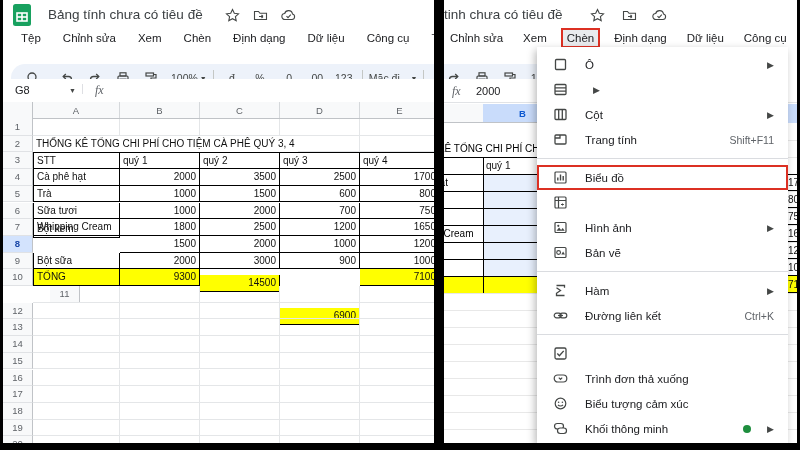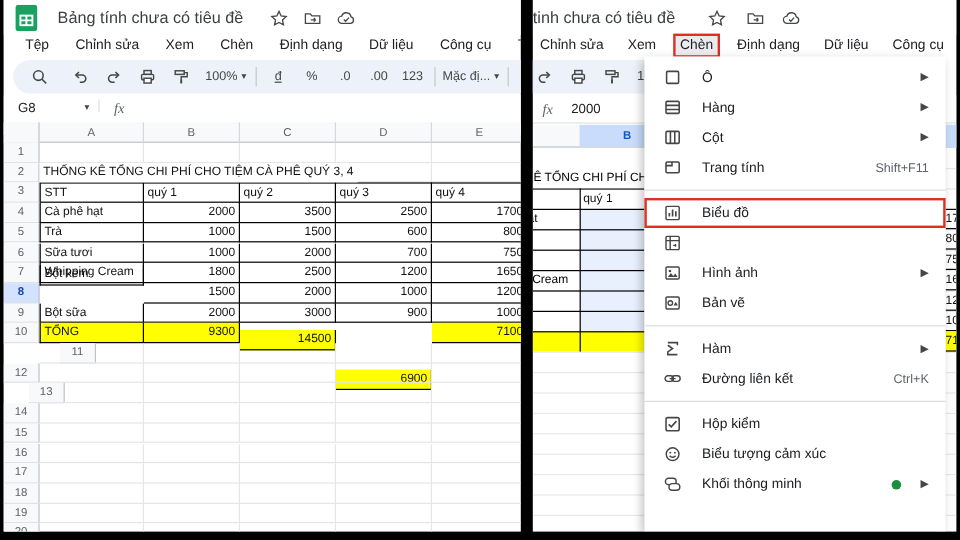--- a/index.html
+++ b/index.html
@@ -15,21 +15,21 @@
   .doc-title{position:absolute;top:7px;font-size:13.5px;color:#3c4043;white-space:nowrap;}
   .tb-ic{position:absolute;top:8px;width:15px;height:15px;color:#444746;}
   .tb-ic svg{width:15px;height:15px;display:block;}
 
   
   .menubar{position:absolute;top:29px;left:0;right:12px;height:18px;display:flex;align-items:center;white-space:nowrap;}
   .mb-item{font-size:11.5px;color:#202124;padding:2px 4px;border-radius:4px;}
   .mb-item.red-boxed{background:#e9ebee;outline:2px solid #dc3023;outline-offset:0px;border-radius:0;}
 
   
-  .toolbar{position:absolute;top:47px;left:0;right:0;height:32px;}
+  .toolbar{position:absolute;top:61px;left:0;right:0;height:32px;}
   .pill{position:absolute;top:3px;height:28px;background:#edf2fa;border-radius:14px;display:flex;align-items:center;color:#444746;}
   .ti{display:flex;align-items:center;justify-content:center;height:24px;min-width:24px;margin:0 2px;font-size:10.5px;color:#444746;white-space:nowrap;}
   .ti svg{width:14px;height:14px;display:block;}
   .tsep{width:1px;height:16px;background:#c4c7c5;margin:0 4px;}
   .caret{font-size:7px;color:#444746;margin-left:2px;}
 
   
   .fxrow{position:absolute;top:79px;left:0;right:0;height:33px;background:#fff;border-bottom:1px solid #e1e3e6;font-size:11px;color:#202124;}
   .fx-it{font-style:italic;color:#5f6368;font-family:"Liberation Serif","DejaVu Serif",serif;font-size:12px;}
 
@@ -238,21 +238,21 @@
         <div class="cell ar" style="left: 117px; top: 286px; width: 80px; height: 16.7px; line-height: 16.7px; border-right: 1px solid rgb(228, 230, 232); border-bottom: 1px solid rgb(228, 230, 232);"></div>
         <div class="cell ar" style="left: 197px; top: 286px; width: 80px; height: 16.7px; line-height: 16.7px; border-right: 1px solid rgb(228, 230, 232); border-bottom: 1px solid rgb(228, 230, 232);"></div>
         <div class="cell ar" style="left: 277px; top: 286px; width: 80px; height: 16.7px; line-height: 16.7px; border-right: 1px solid rgb(228, 230, 232); border-bottom: 1px solid rgb(228, 230, 232);"></div>
         <div class="cell ar" style="left: 357px; top: 286px; width: 80px; height: 16.7px; line-height: 16.7px; border-right: 1px solid rgb(228, 230, 232); border-bottom: 1px solid rgb(228, 230, 232);"></div>
         <div class="rownum" style="top: 302.7px; height: 16.7px; line-height: 16.7px;">12</div>
         <div class="cell al" style="left: 30px; top: 302.7px; width: 87px; height: 16.7px; line-height: 16.7px; border-right: 1px solid rgb(228, 230, 232); border-bottom: 1px solid rgb(228, 230, 232);"></div>
         <div class="cell ar" style="left: 117px; top: 302.7px; width: 80px; height: 16.7px; line-height: 16.7px; border-right: 1px solid rgb(228, 230, 232); border-bottom: 1px solid rgb(228, 230, 232);"></div>
         <div class="cell ar" style="left: 197px; top: 302.7px; width: 80px; height: 16.7px; line-height: 16.7px; border-right: 1px solid rgb(228, 230, 232); border-bottom: 1px solid rgb(228, 230, 232);"></div>
         <div class="cell ar" style="left: 277px; top: 302.7px; width: 80px; height: 16.7px; line-height: 16.7px; border-right: 1px solid rgb(228, 230, 232); border-bottom: 1px solid rgb(228, 230, 232);"></div>
         <div class="cell ar" style="left: 357px; top: 302.7px; width: 80px; height: 16.7px; line-height: 16.7px; border-right: 1px solid rgb(228, 230, 232); border-bottom: 1px solid rgb(228, 230, 232);"></div>
-        <div class="rownum" style="top: 319.4px; height: 16.7px; line-height: 16.7px; margin-left: 21px;">13</div>
+        <div class="rownum" style="top: 319.4px; height: 16.7px; line-height: 16.7px;">13</div>
         <div class="cell al" style="left: 30px; top: 319.4px; width: 87px; height: 16.7px; line-height: 16.7px; border-right: 1px solid rgb(228, 230, 232); border-bottom: 1px solid rgb(228, 230, 232);"></div>
         <div class="cell ar" style="left: 117px; top: 319.4px; width: 80px; height: 16.7px; line-height: 16.7px; border-right: 1px solid rgb(228, 230, 232); border-bottom: 1px solid rgb(228, 230, 232);"></div>
         <div class="cell ar" style="left: 197px; top: 319.4px; width: 80px; height: 16.7px; line-height: 16.7px; border-right: 1px solid rgb(228, 230, 232); border-bottom: 1px solid rgb(228, 230, 232);"></div>
         <div class="cell ar" style="left: 277px; top: 319.4px; width: 80px; height: 16.7px; line-height: 16.7px; border-right: 1px solid rgb(228, 230, 232); border-bottom: 1px solid rgb(228, 230, 232);"></div>
         <div class="cell ar" style="left: 357px; top: 319.4px; width: 80px; height: 16.7px; line-height: 16.7px; border-right: 1px solid rgb(228, 230, 232); border-bottom: 1px solid rgb(228, 230, 232);"></div>
         <div class="rownum" style="top: 336.1px; height: 16.7px; line-height: 16.7px;">14</div>
         <div class="cell al" style="left: 30px; top: 336.1px; width: 87px; height: 16.7px; line-height: 16.7px; border-right: 1px solid rgb(228, 230, 232); border-bottom: 1px solid rgb(228, 230, 232);"></div>
         <div class="cell ar" style="left: 117px; top: 336.1px; width: 80px; height: 16.7px; line-height: 16.7px; border-right: 1px solid rgb(228, 230, 232); border-bottom: 1px solid rgb(228, 230, 232);"></div>
         <div class="cell ar" style="left: 197px; top: 336.1px; width: 80px; height: 16.7px; line-height: 16.7px; border-right: 1px solid rgb(228, 230, 232); border-bottom: 1px solid rgb(228, 230, 232);"></div>
         <div class="cell ar" style="left: 277px; top: 336.1px; width: 80px; height: 16.7px; line-height: 16.7px; border-right: 1px solid rgb(228, 230, 232); border-bottom: 1px solid rgb(228, 230, 232);"></div>
@@ -423,21 +423,20 @@
           <span class="mlab">Ô</span>
           <span class="marr">▶</span>
         </div>
         <div class="mi">
           <span class="mic">
             <svg viewBox="0 0 15 15">
               <rect x="2" y="2.5" width="11" height="10" rx="1" fill="none" stroke="#444746" stroke-width="1.3"></rect>
               <path d="M2 5.8h11M2 9.2h11" stroke="#444746" stroke-width="1.3"></path>
             </svg>
           </span>
-          <span class="mlab">Hàng</span>
           <span class="marr">▶</span>
         </div>
         <div class="mi">
           <span class="mic">
             <svg viewBox="0 0 15 15">
               <rect x="2" y="2.5" width="11" height="10" rx="1" fill="none" stroke="#444746" stroke-width="1.3"></rect>
               <path d="M5.7 2.5v10M9.3 2.5v10" stroke="#444746" stroke-width="1.3"></path>
             </svg>
           </span>
           <span class="mlab">Cột</span>
@@ -515,21 +514,29 @@
           <span class="msc">Ctrl+K</span>
         </div>
         <div class="msep"></div>
         <div class="mi">
           <span class="mic">
             <svg viewBox="0 0 15 15">
               <rect x="2" y="2" width="11" height="11" rx="1.5" fill="none" stroke="#444746" stroke-width="1.3"></rect>
               <path d="M4.3 7.6l2.1 2.1 4.3-4.8" fill="none" stroke="#444746" stroke-width="1.4"></path>
             </svg>
           </span>
-          <span class="mlab">Hộp kiểm</span>
+        </div>
+        <div class="mi">
+          <span class="mic">
+            <svg viewBox="0 0 15 15">
+              <rect x="1.2" y="4" width="12.6" height="7" rx="3.5" fill="none" stroke="#444746" stroke-width="1.2"></rect>
+              <path d="M5.8 6.7l1.7 1.7 1.7-1.7" fill="none" stroke="#444746" stroke-width="1.2"></path>
+            </svg>
+          </span>
+          <span class="mlab">Trình đơn thả xuống</span>
         </div>
         <div class="mi">
           <span class="mic">
             <svg viewBox="0 0 15 15">
               <circle cx="7.5" cy="7.5" r="5.3" fill="none" stroke="#444746" stroke-width="1.2"></circle>
               <circle cx="5.6" cy="6.2" r=".8" fill="#444746"></circle>
               <circle cx="9.4" cy="6.2" r=".8" fill="#444746"></circle>
               <path d="M5 8.8a3.2 3.2 0 0 0 5 0" fill="none" stroke="#444746" stroke-width="1.2"></path>
             </svg>
           </span>

